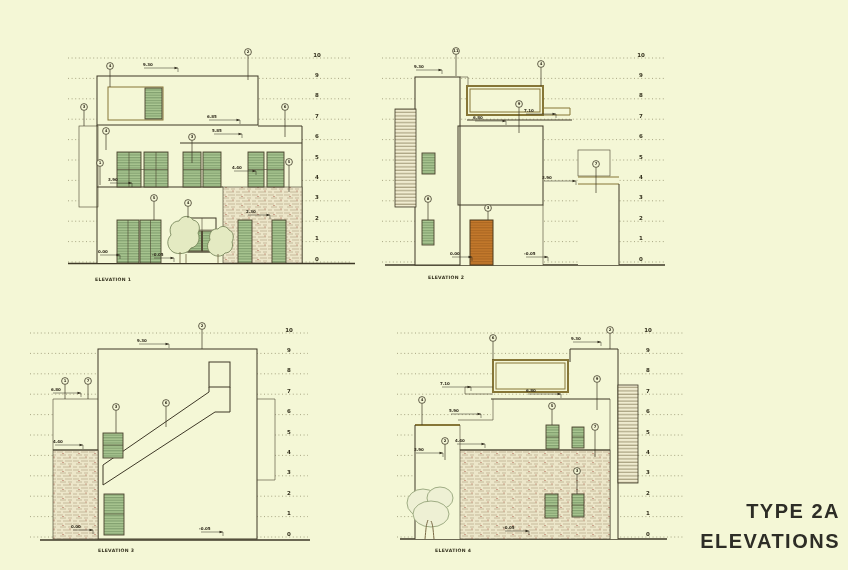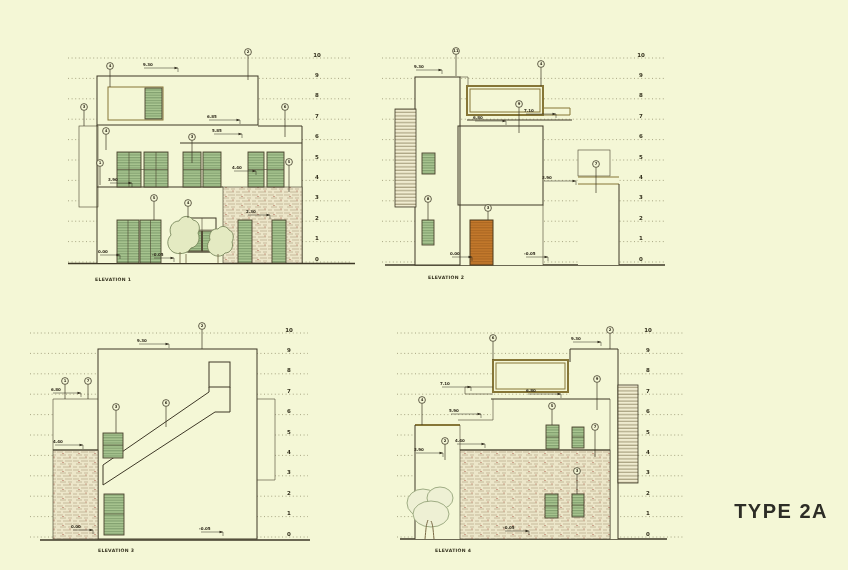--- a/index.html
+++ b/index.html
@@ -24,21 +24,21 @@
   .dimln{stroke:#2f2a1c;stroke-width:0.5;fill:none}
   .dimarrow{fill:#2f2a1c;stroke:none}
   .co line{stroke:#3e3827;stroke-width:0.7}
   .co circle{fill:#f4f7d6;stroke:#3e3827;stroke-width:0.8}
   .co text{font:700 3.8px "DejaVu Sans",sans-serif;fill:#2f2a1c;text-anchor:middle}
   .label{font:700 4.6px "DejaVu Sans",sans-serif;fill:#33301d;letter-spacing:0.3px}
   .tree path{stroke:#6d7d52;stroke-width:0.8;fill:#e4eac2}
   .tree .stem{fill:none;stroke:#6d6040}
   .bigtree ellipse{stroke:#8a9a6e;stroke-width:0.8;fill:#eef0d4}
   .bigtree path{stroke:#7a6a45;stroke-width:1;fill:none}
-  .title-block{position:absolute;right:20px;top:496px;text-align:right;
+  .title-block{position:absolute;right:8px;top:496px;text-align:right;
                font-size:20px;font-weight:600;letter-spacing:1.5px;color:#2d2d26;line-height:1.5}
 </style>
 </head>
 <body>
 
 <div class="sheet">
 
   <svg width="0" height="0" style="position:absolute">
     <defs>
       <pattern id="slats" patternUnits="userSpaceOnUse" width="4" height="2.6">
@@ -598,15 +598,16 @@
           <circle r="3.4"></circle>
           <text y="1.3">3</text>
         </g>
     </g>
 
     <text class="label" x="40" y="237">ELEVATION 4</text>
   </svg>
 
   <div class="title-block">
     <div>TYPE 2A</div>
+    <div>ELEVATIONS</div>
   </div>
 
 </div>
 
 </body></html>

